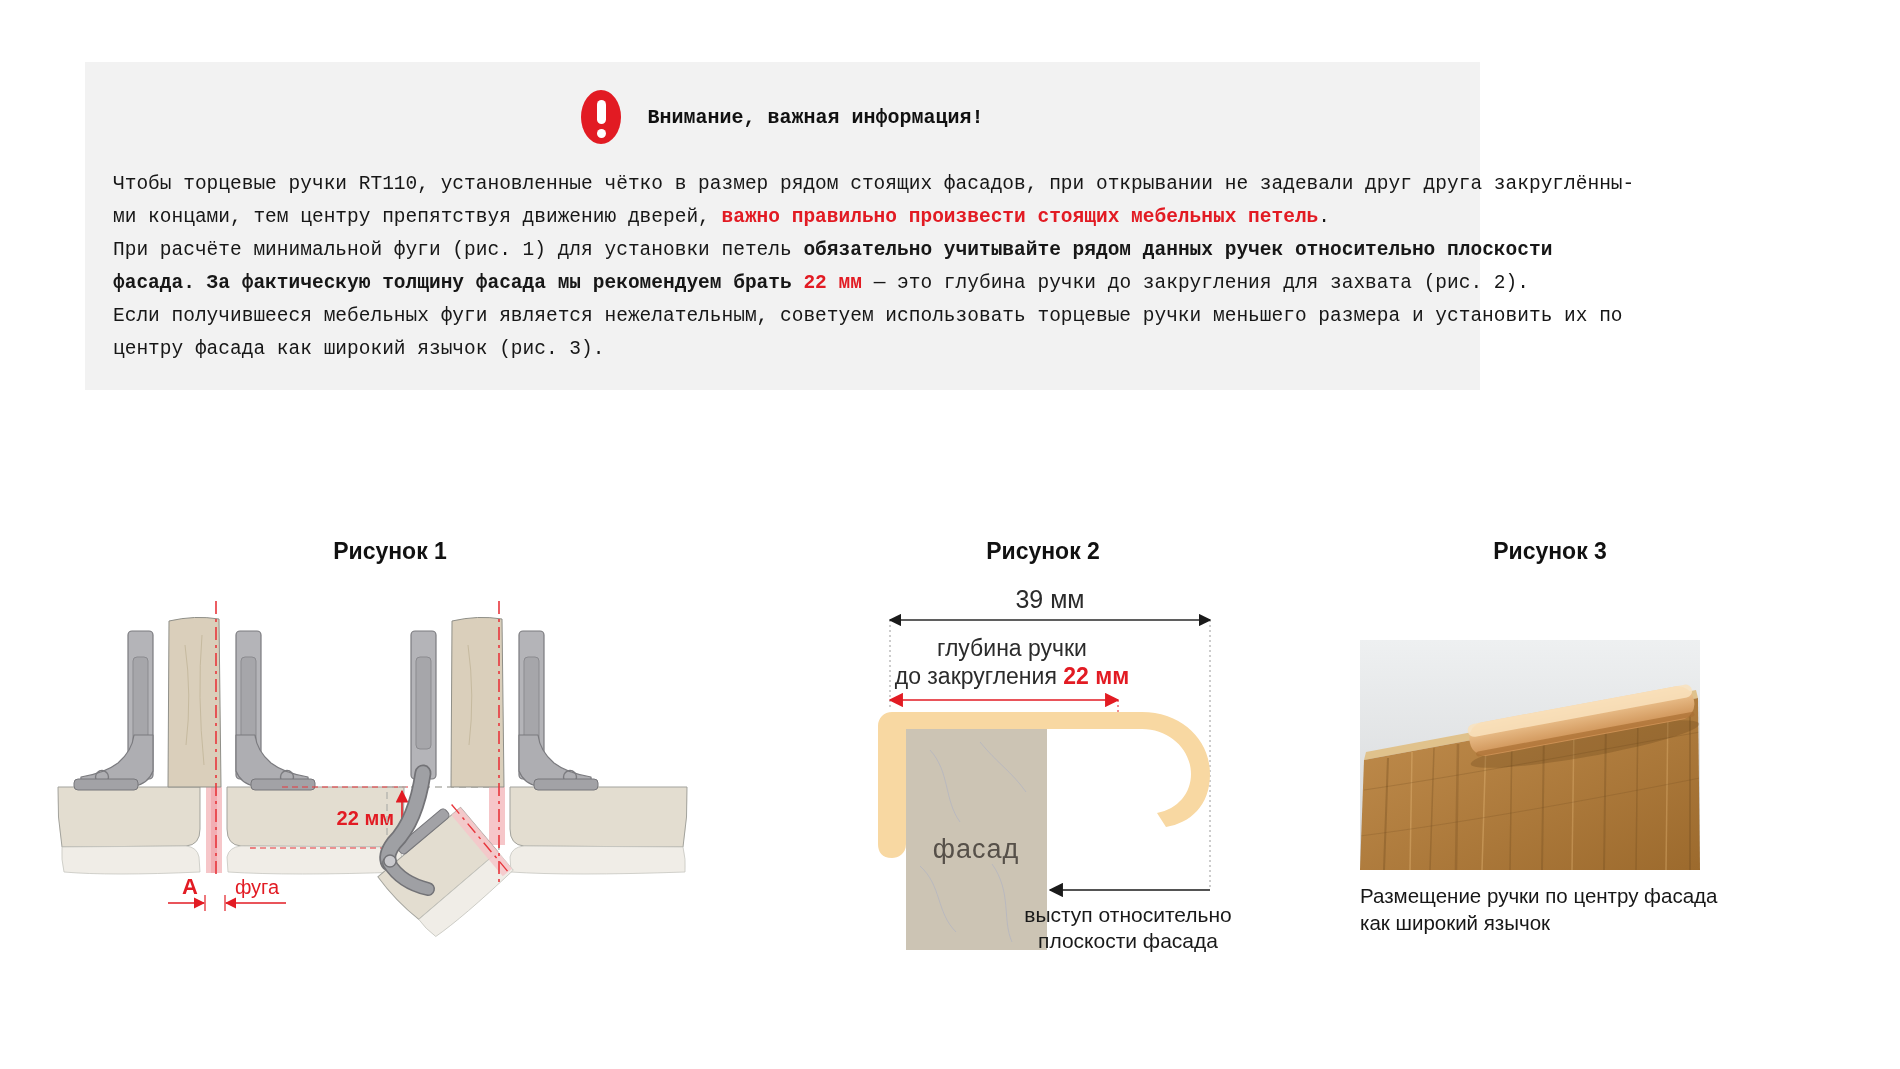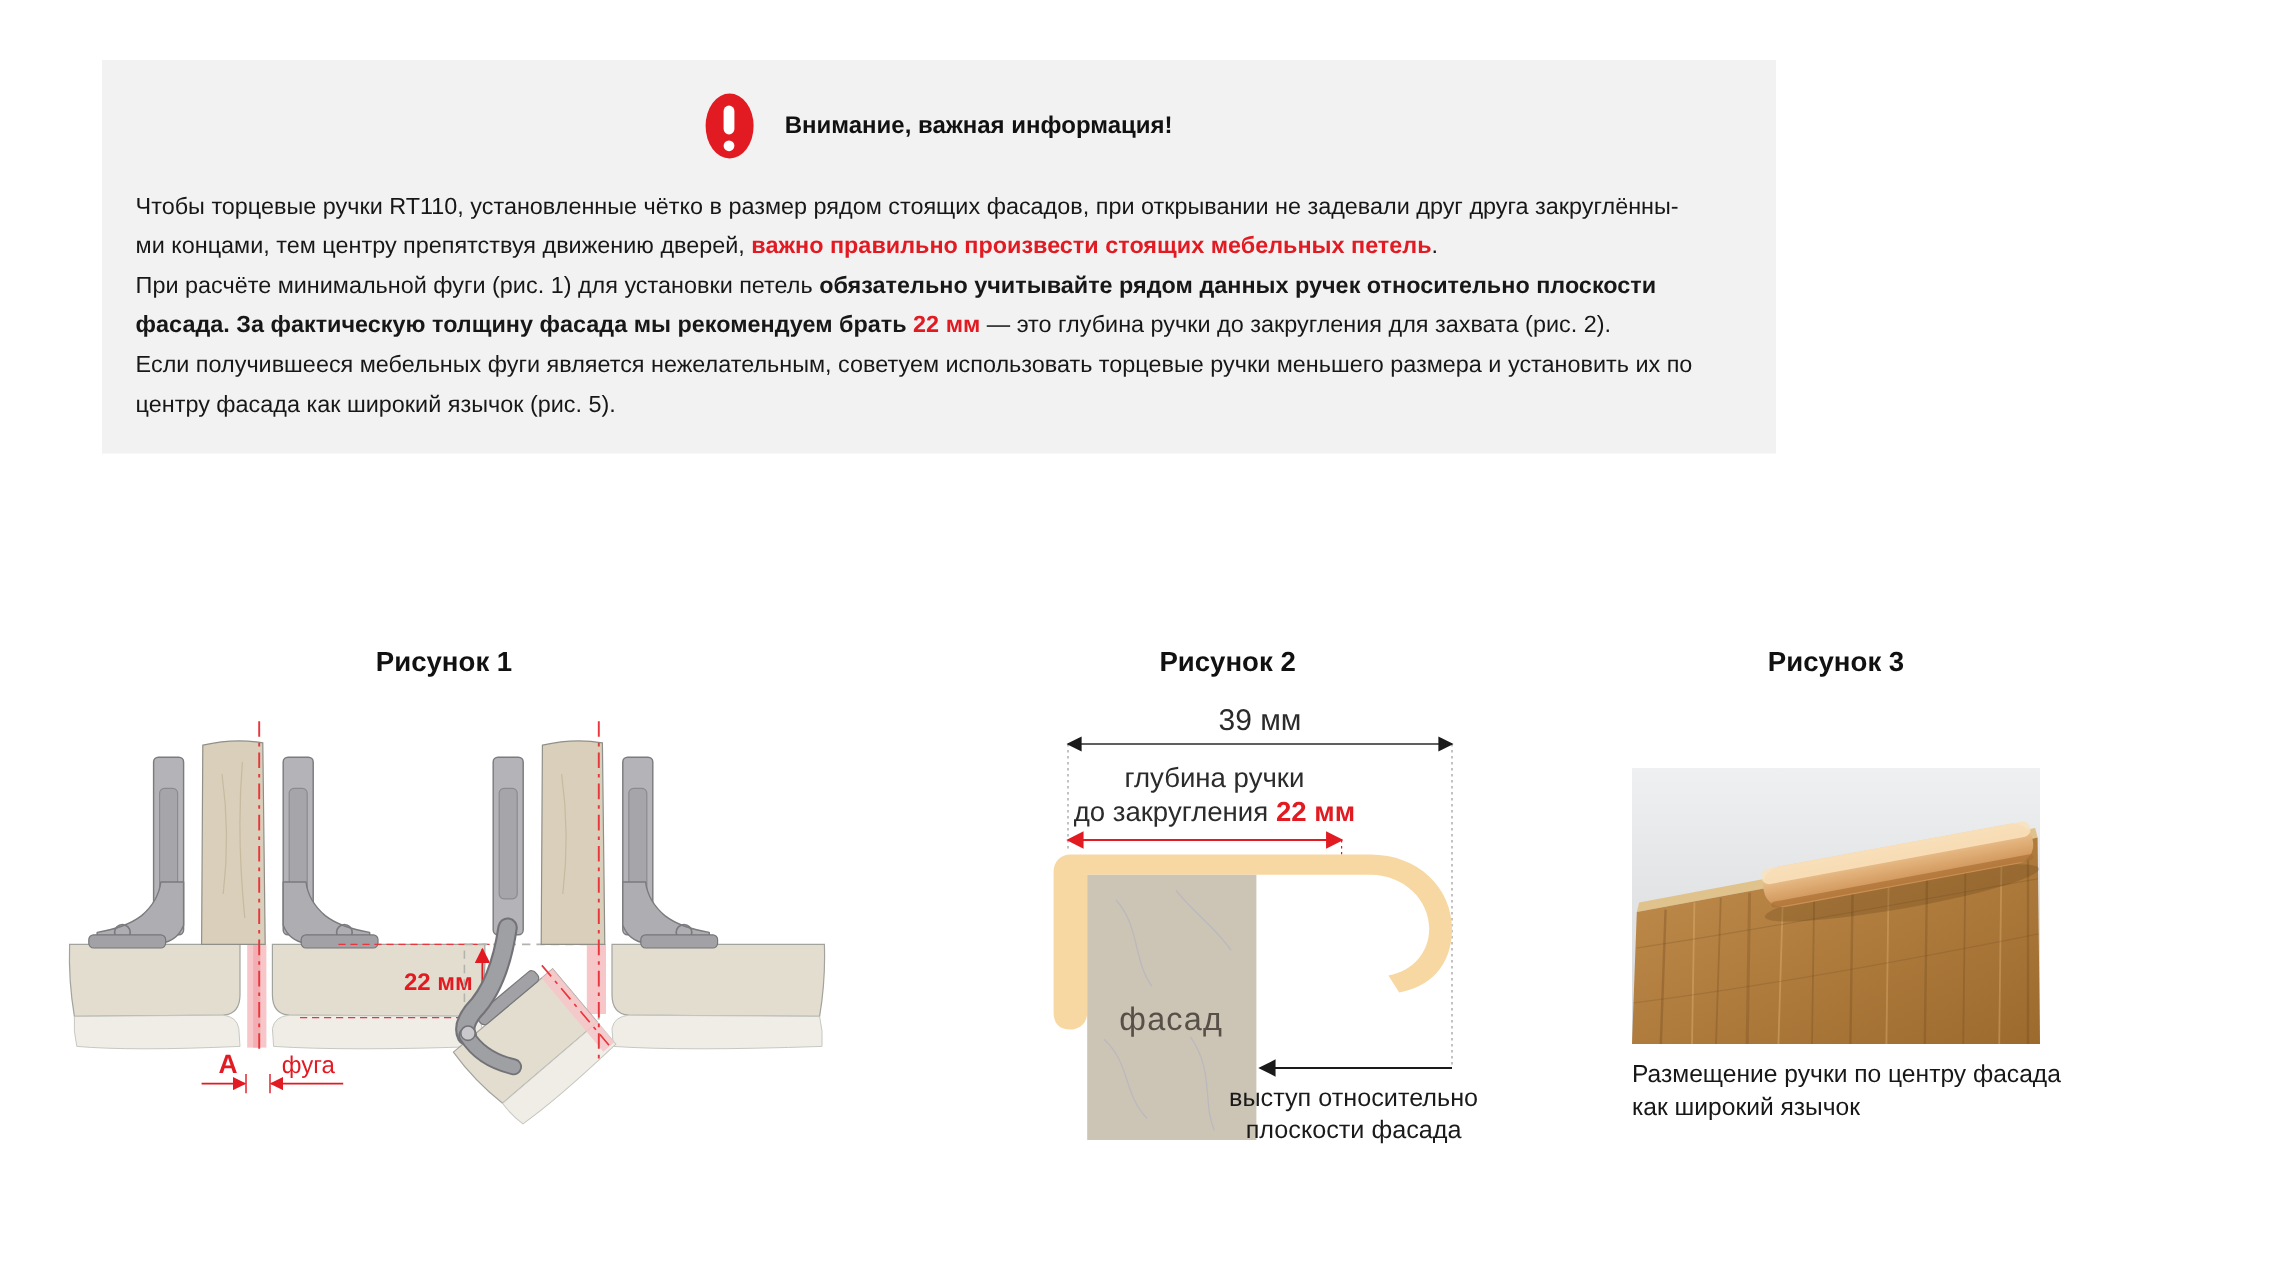--- a/index.html
+++ b/index.html
@@ -1,32 +1,32 @@
 <!DOCTYPE html>
 <html><head>
 <meta charset="utf-8">
 <style>
   html,body{margin:0;padding:0;background:#ffffff;font-family:"Liberation Sans",sans-serif;}
   .page{position:relative;width:1900px;height:1069px;background:#fff;overflow:hidden;}
 
   
-  .notice{position:absolute;left:85px;top:50px;width:1395px;height:328px;background:#f2f2f2;}
+  .notice{position:absolute;left:85px;top:62px;width:1395px;height:328px;background:#f2f2f2;font-family:Liberation Mono, monospace;}
   .notice-header{position:absolute;left:0;top:28px;width:100%;display:flex;align-items:center;justify-content:center;gap:26px;}
   .warn-icon{width:40px;height:54px;background:#e21b23;border-radius:50%;position:relative;flex:0 0 auto;}
   .wi-bar{position:absolute;left:15.5px;top:10px;width:9px;height:24px;background:#fff;border-radius:5px;}
   .wi-dot{position:absolute;left:15.5px;top:39px;width:9px;height:9px;background:#fff;border-radius:50%;}
   .notice-title{font-size:20px;font-weight:bold;color:#111;}
   .notice-paragraph{position:absolute;left:28px;top:106px;width:1360px;}
   .pline{white-space:nowrap;font-size:19.5px;line-height:33px;color:#171717;}
   .r-normal{font-weight:400;}
   .r-bold{font-weight:700;}
   .r-red-bold{font-weight:700;color:#e21b23;}
 
   
-  .fig-title{position:absolute;top:538px;transform:translateX(-50%);font-size:23px;font-weight:bold;color:#111;white-space:nowrap;}
+  .fig-title{position:absolute;top:538px;transform:translateX(-50%);font-size:23px;font-weight:bold;color:#111;white-space:nowrap;margin-left:20px;}
 
   .figsvg{position:absolute;}
   #fig1-svg{left:50px;top:585px;}
   #fig2-svg{left:860px;top:560px;}
   #fig3-svg{left:1360px;top:640px;}
 
   .fig3-caption{position:absolute;left:1360px;top:882px;width:340px;text-align:left;font-size:20.5px;line-height:27px;color:#171717;white-space:nowrap;}
 
   svg text{font-family:"Liberation Sans",sans-serif;}
 </style>
@@ -42,21 +42,21 @@
         <div class="wi-dot"></div>
       </div>
       <span class="notice-title">Внимание, важная информация!</span>
     </div>
     <div class="notice-paragraph">
         <div class="pline"><span class="r-normal">Чтобы  торцевые ручки RT110, установленные чётко в размер рядом стоящих фасадов, при открывании не задевали друг друга закруглённы-</span></div>
         <div class="pline"><span class="r-normal">ми концами, тем центру препятствуя движению дверей, </span><span class="r-red-bold">важно правильно произвести стоящих мебельных петель</span><span class="r-normal">.</span></div>
         <div class="pline"><span class="r-normal">При расчёте минимальной фуги (рис. 1) для установки петель </span><span class="r-bold">обязательно учитывайте рядом данных ручек относительно плоскости</span></div>
         <div class="pline"><span class="r-bold">фасада. За фактическую толщину фасада мы рекомендуем брать </span><span class="r-red-bold">22 мм</span><span class="r-normal"> — это глубина ручки до закругления для захвата (рис. 2).</span></div>
         <div class="pline"><span class="r-normal">Если получившееся мебельных фуги является нежелательным, советуем использовать торцевые ручки меньшего размера и установить их по</span></div>
-        <div class="pline"><span class="r-normal">центру фасада как широкий язычок (рис. 5).</span></div>
+        <div class="pline"><span class="r-normal">центру фасада как широкий язычок (рис. 3).</span></div>
       </div>
   </div>
 
   <div class="fig-title" style="left:370px;">Рисунок 1</div>
   <div class="fig-title" style="left:1023px;">Рисунок 2</div>
   <div class="fig-title" style="left:1530px;">Рисунок 3</div>
 
   <svg id="fig1-svg" class="figsvg" width="650" height="420" viewBox="0 0 650 420">
     <defs>
       <marker id="mr1" viewBox="0 0 10 10" refX="9" refY="5" markerWidth="8" markerHeight="8" orient="auto-start-reverse">

